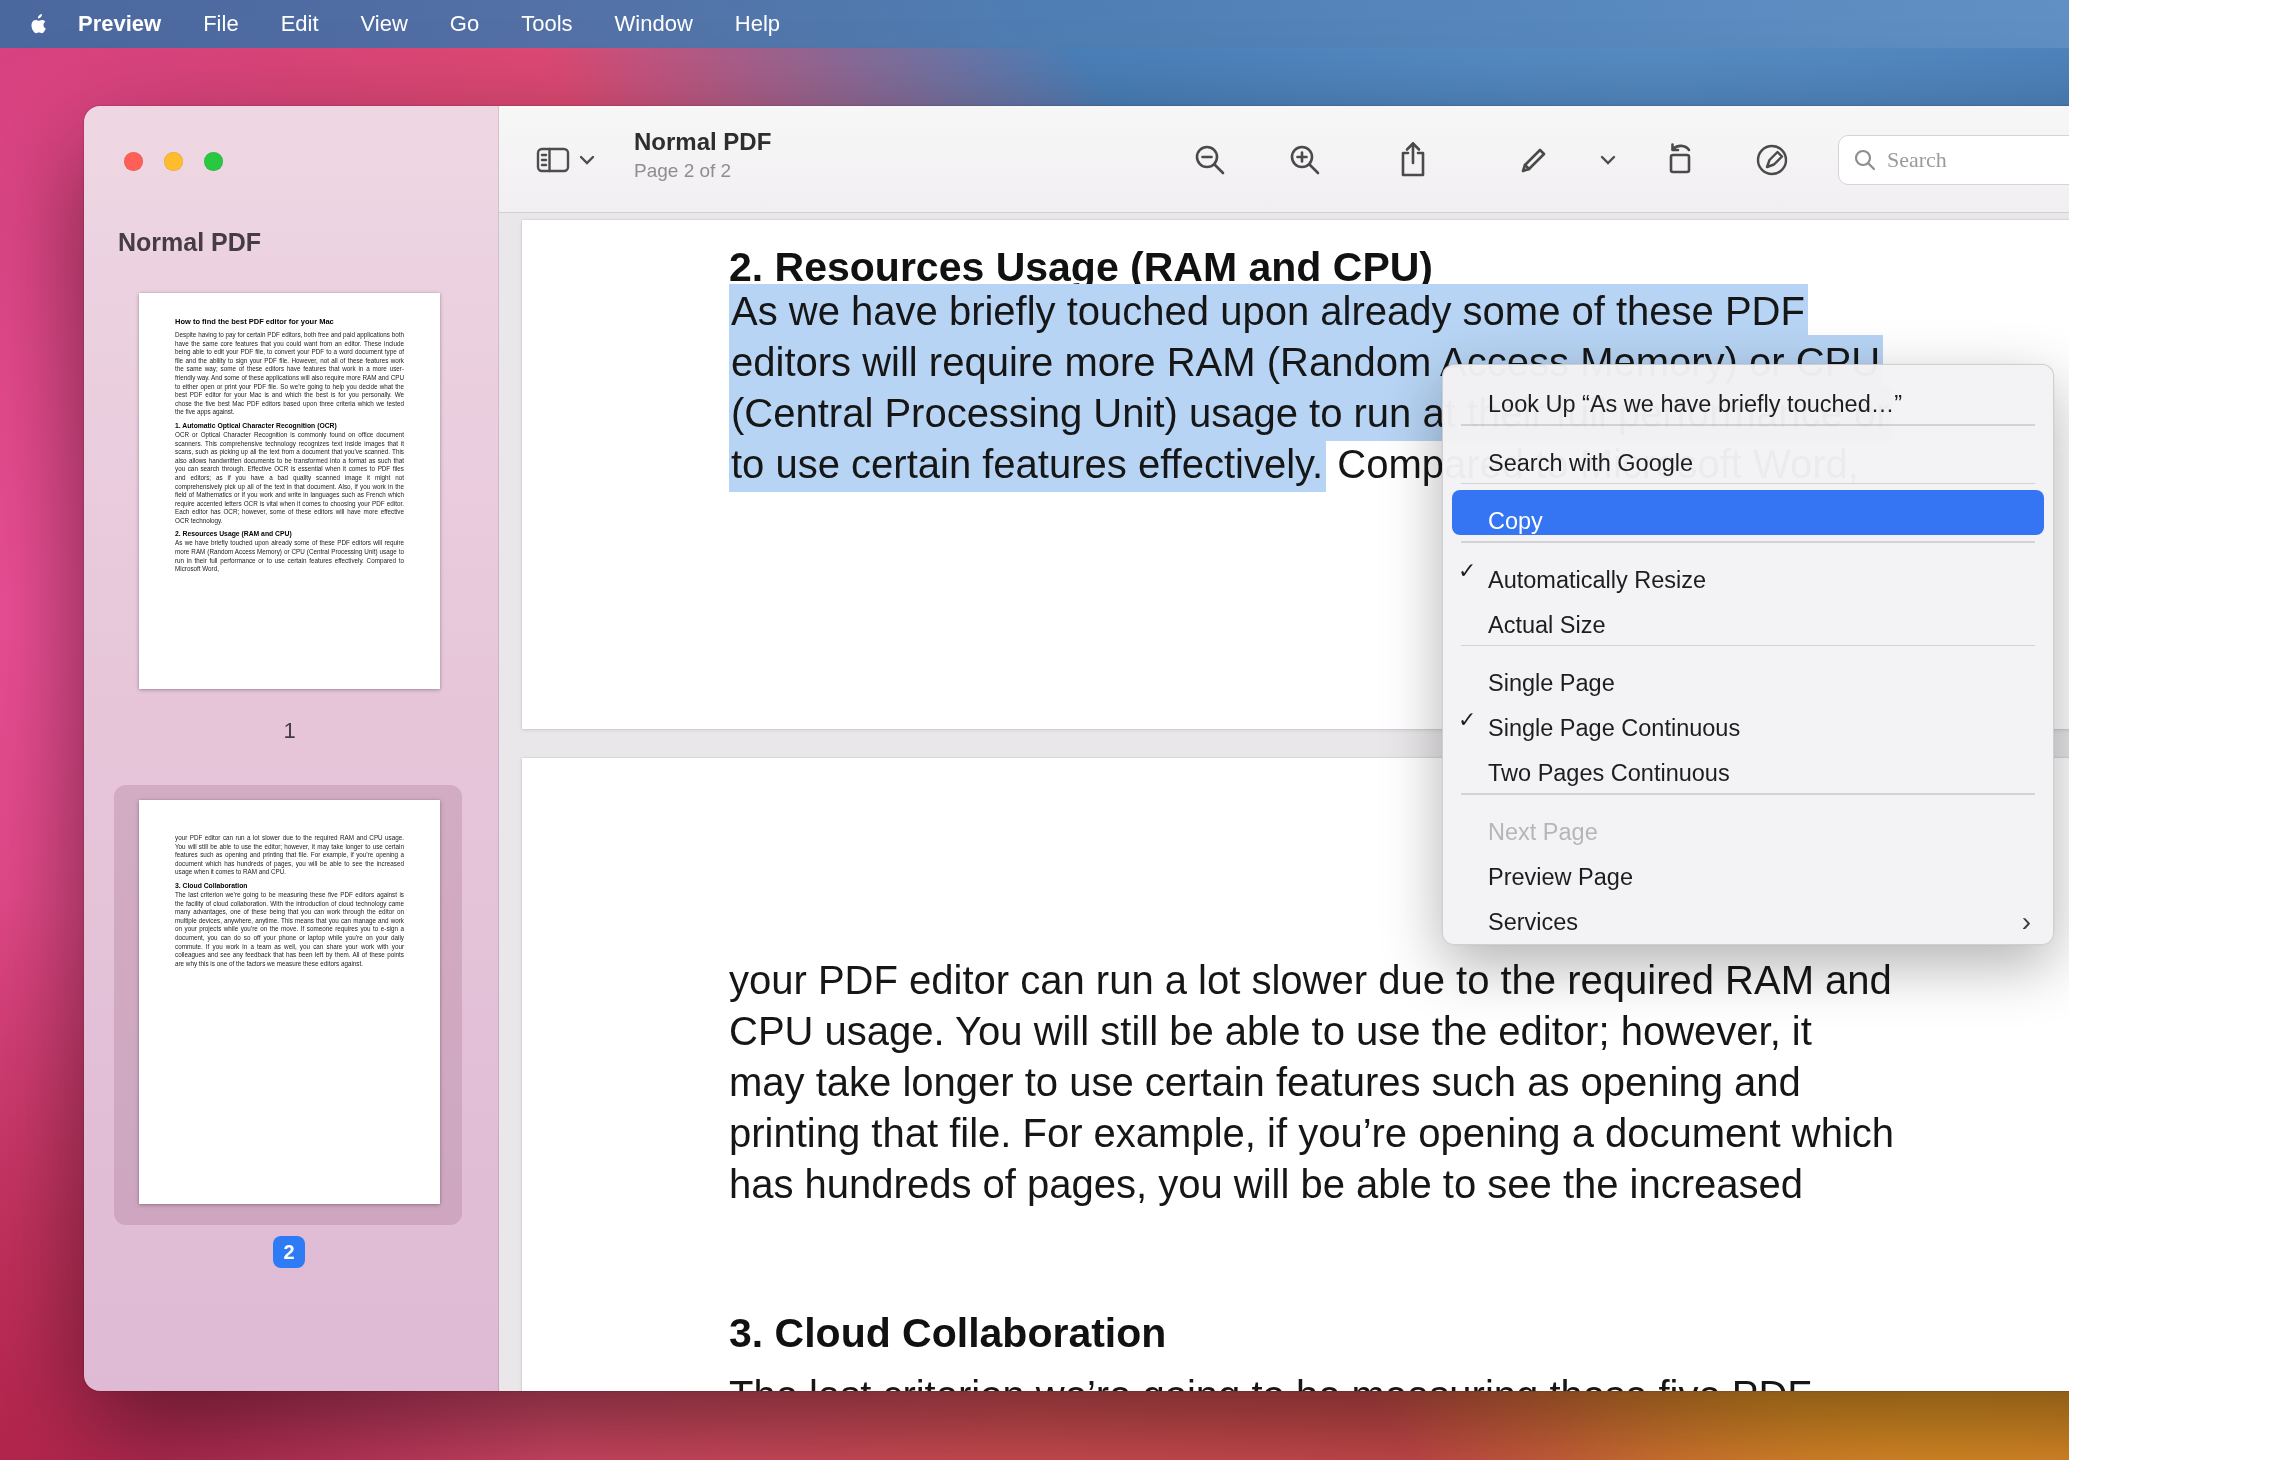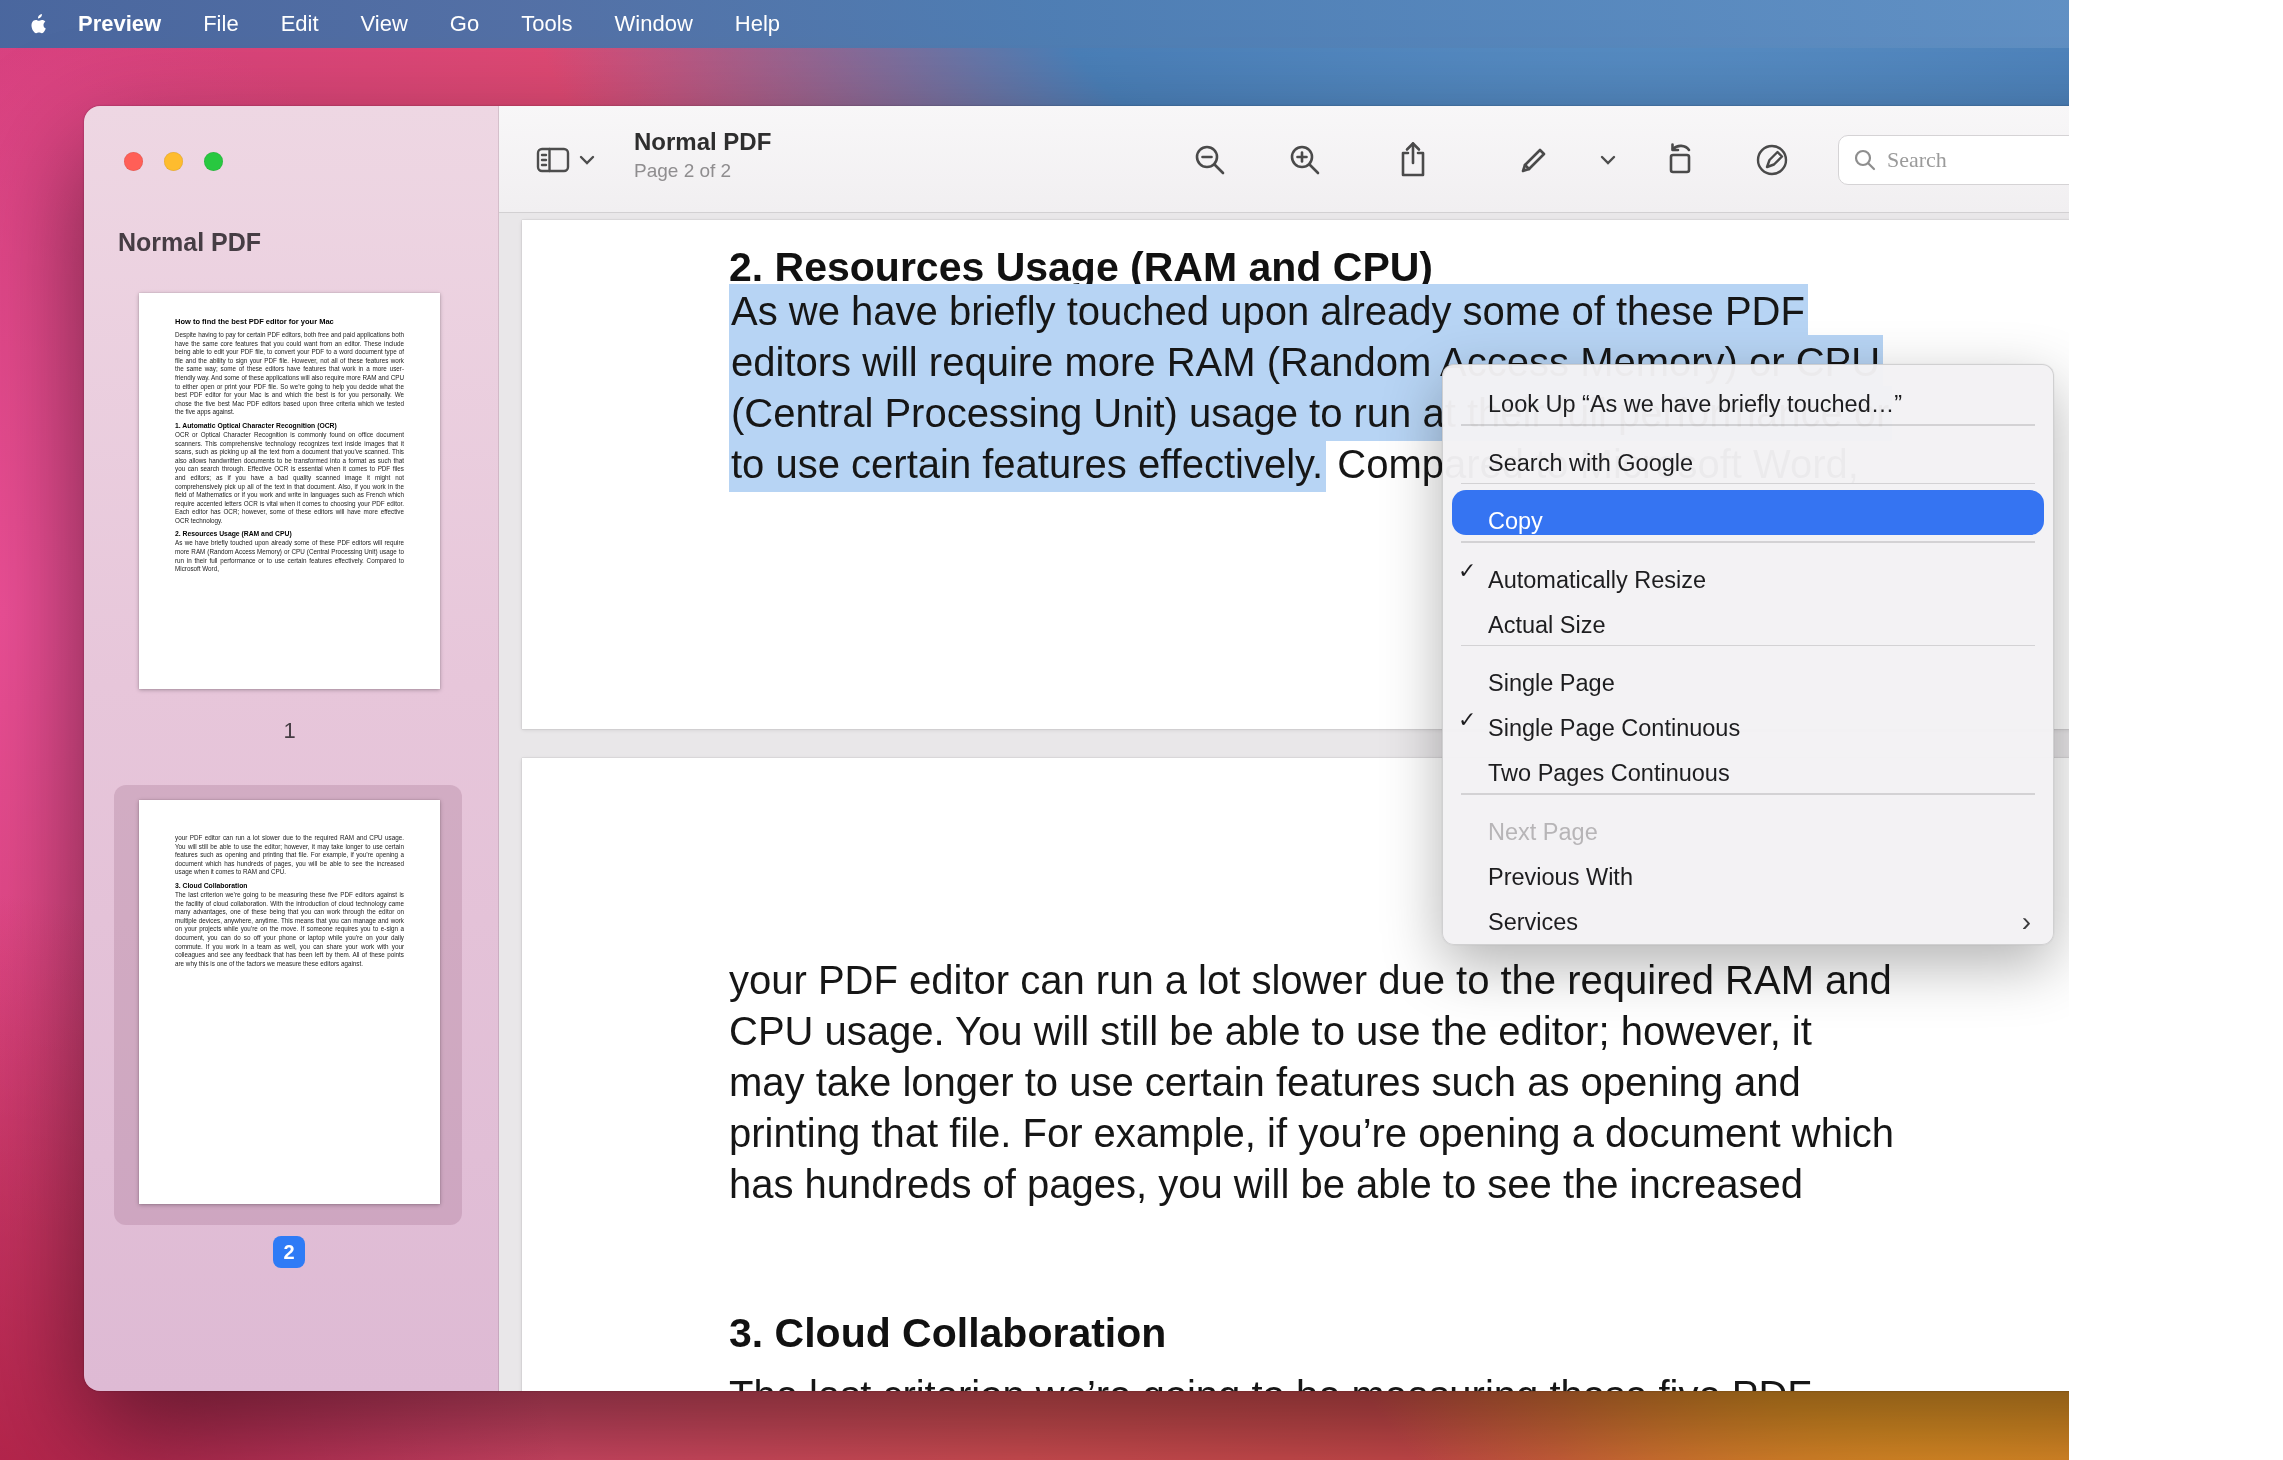--- a/index.html
+++ b/index.html
@@ -100,21 +100,21 @@
     position:absolute; left:1358px; top:258px; width:612px;
     background:rgba(243,242,244,.97); border:1px solid rgba(0,0,0,.14);
     border-radius:12px; box-shadow:0 20px 60px rgba(0,0,0,.30), 0 0 1px rgba(0,0,0,.2);
     padding:8px 0; z-index:50;
   }
   .mi {
     position:relative; height:45px; display:flex; align-items:flex-end;
     padding:0 22px 0 45px; font-size:23.5px; color:#1d1d1f; white-space:nowrap;
   }
   .mi .check { position:absolute; left:15px; top:50%; transform:translateY(-50%); font-size:22px; }
-  .mi.hl { background:#3574f2; color:#fff; margin:0 9px; border-radius:14px; padding-left:36px; }
+  .mi.hl { background:#3574f2; color:#fff; margin:0 9px; border-radius:8px; padding-left:36px; }
   .mi.disabled { color:#b7b5b7; }
   .mi .sub-arrow { margin-left:auto; font-size:28px; line-height:1; color:#3c3c3e; }
   .msep { height:1.5px; background:rgba(0,0,0,.13); margin:6px 18px; }
 
   svg { display:block; }
 </style>
 </head>
 <body>
 
 <div class="screen">
@@ -314,21 +314,21 @@
           <span>Single Page Continuous</span>
         </div>
       <div class="mi">
           <span>Two Pages Continuous</span>
         </div>
       <div class="msep"></div>
       <div class="mi disabled">
           <span>Next Page</span>
         </div>
       <div class="mi">
-          <span>Previous With</span>
+          <span>Preview Page</span>
         </div>
       <div class="mi">
           <span>Services</span>
           <span class="sub-arrow">›</span>
         </div>
     </div>
 
   </div>
 </div>
 

